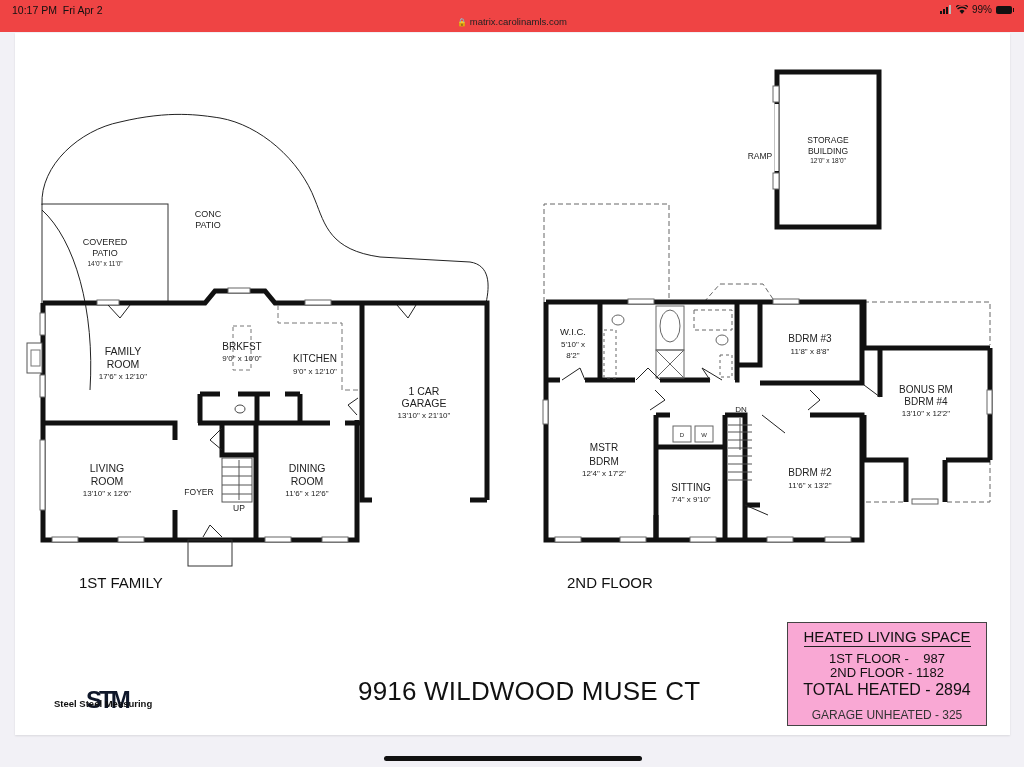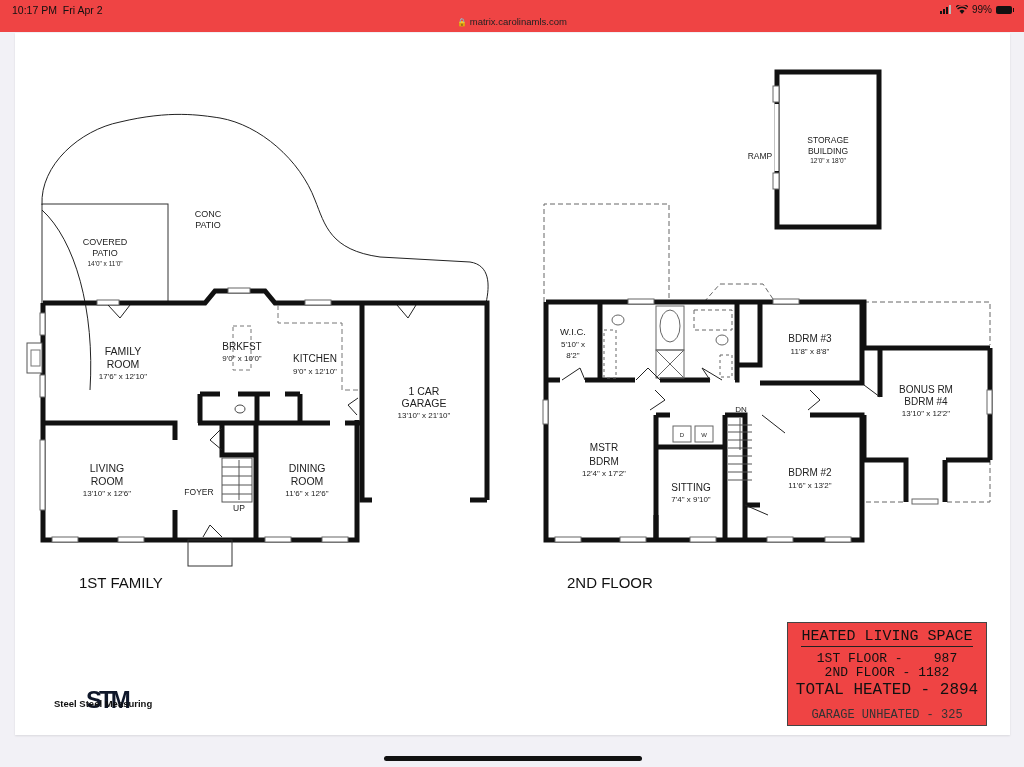--- a/index.html
+++ b/index.html
@@ -6,21 +6,21 @@
   body { width:1024px; height:767px; background:#f2f1f6; position:relative; overflow:hidden; font-family:"Liberation Sans", sans-serif; }
   .statusbar { position:absolute; left:0; top:0; width:1024px; height:32px; background:#ef4444; }
   .sb-time { position:absolute; left:12px; top:4px; font-size:10.5px; color:#111; }
   .sb-url { position:absolute; left:0; width:1024px; top:16px; text-align:center; font-size:9.5px; color:#222; }
   .sb-right { position:absolute; right:12px; top:4px; font-size:10px; color:#111; display:flex; align-items:center; gap:4px; }
   .battery { display:inline-block; width:16px; height:8px; background:#111; border-radius:2px; position:relative; }
   .battery:after { content:""; position:absolute; right:-2px; top:2px; width:1.5px; height:4px; background:#111; }
   .sheet { position:absolute; left:15px; top:33px; width:995px; height:702px; background:#fff; box-shadow:0 1px 2px rgba(0,0,0,0.1); }
   .home-bar { position:absolute; left:384px; top:756px; width:258px; height:5px; border-radius:3px; background:#111; }
   svg text { font-family:"Liberation Sans", sans-serif; fill:#222; }
-  .heated { position:absolute; left:787px; top:622px; width:198px; height:102px; border:1px solid #444; background:#ef4444; text-align:center; color:#111;font-family:Liberation Mono, monospace; }
+  .heated { position:absolute; left:787px; top:622px; width:198px; height:102px; border:1px solid #444; background:#f9a8d4; text-align:center; color:#111; }
   .heated .h-title { font-size:15px; margin-top:5px; display:inline-block; border-bottom:1px solid #222; padding-bottom:1px; }
   .heated .h-line { font-size:13px; line-height:14px;text-align:center; }
   .heated .h-total { font-size:16px; line-height:20px; }
   .heated .h-garage { font-size:12px; margin-top:8px; color:#333; }
   .address { position:absolute; left:358px; top:676px; font-size:26px; color:#111; letter-spacing:0.2px; }
   .logo { position:absolute; left:54px; top:686px; width:110px; height:30px; }
   .logo-mark { position:absolute; left:32px; top:0; font-size:24px; font-weight:bold; color:#0f172a; letter-spacing:-3px; }
   .logo-text { position:absolute; left:0; top:12px; font-size:9.5px; font-weight:bold; color:#111; }
   .floor-label { position:absolute; font-size:15px; color:#111; }
 </style>
@@ -263,19 +263,20 @@
   <div class="heated" style="left:772px; top:589px;">
     <div class="h-title">HEATED LIVING SPACE</div>
     <div class="h-line" style="white-space:pre; margin-top:5px;">1ST FLOOR -    987</div>
     <div class="h-line">2ND FLOOR - 1182</div>
     <div class="h-total">TOTAL HEATED - 2894</div>
     <div class="h-garage">GARAGE UNHEATED - 325</div>
   </div>
 
   <div class="floor-label" style="left:64px; top:541px;">1ST FAMILY</div>
   <div class="floor-label" style="left:552px; top:541px;">2ND FLOOR</div>
+  <div class="address" style="left:343px; top:643px;">9916 WILDWOOD MUSE CT</div>
   <div class="logo" style="left:39px; top:653px;">
     <span class="logo-mark">STM</span>
     <span class="logo-text">Steel Steel Measuring</span>
   </div>
 </div>
 
 <div class="home-bar"></div>
 
 </body></html>

